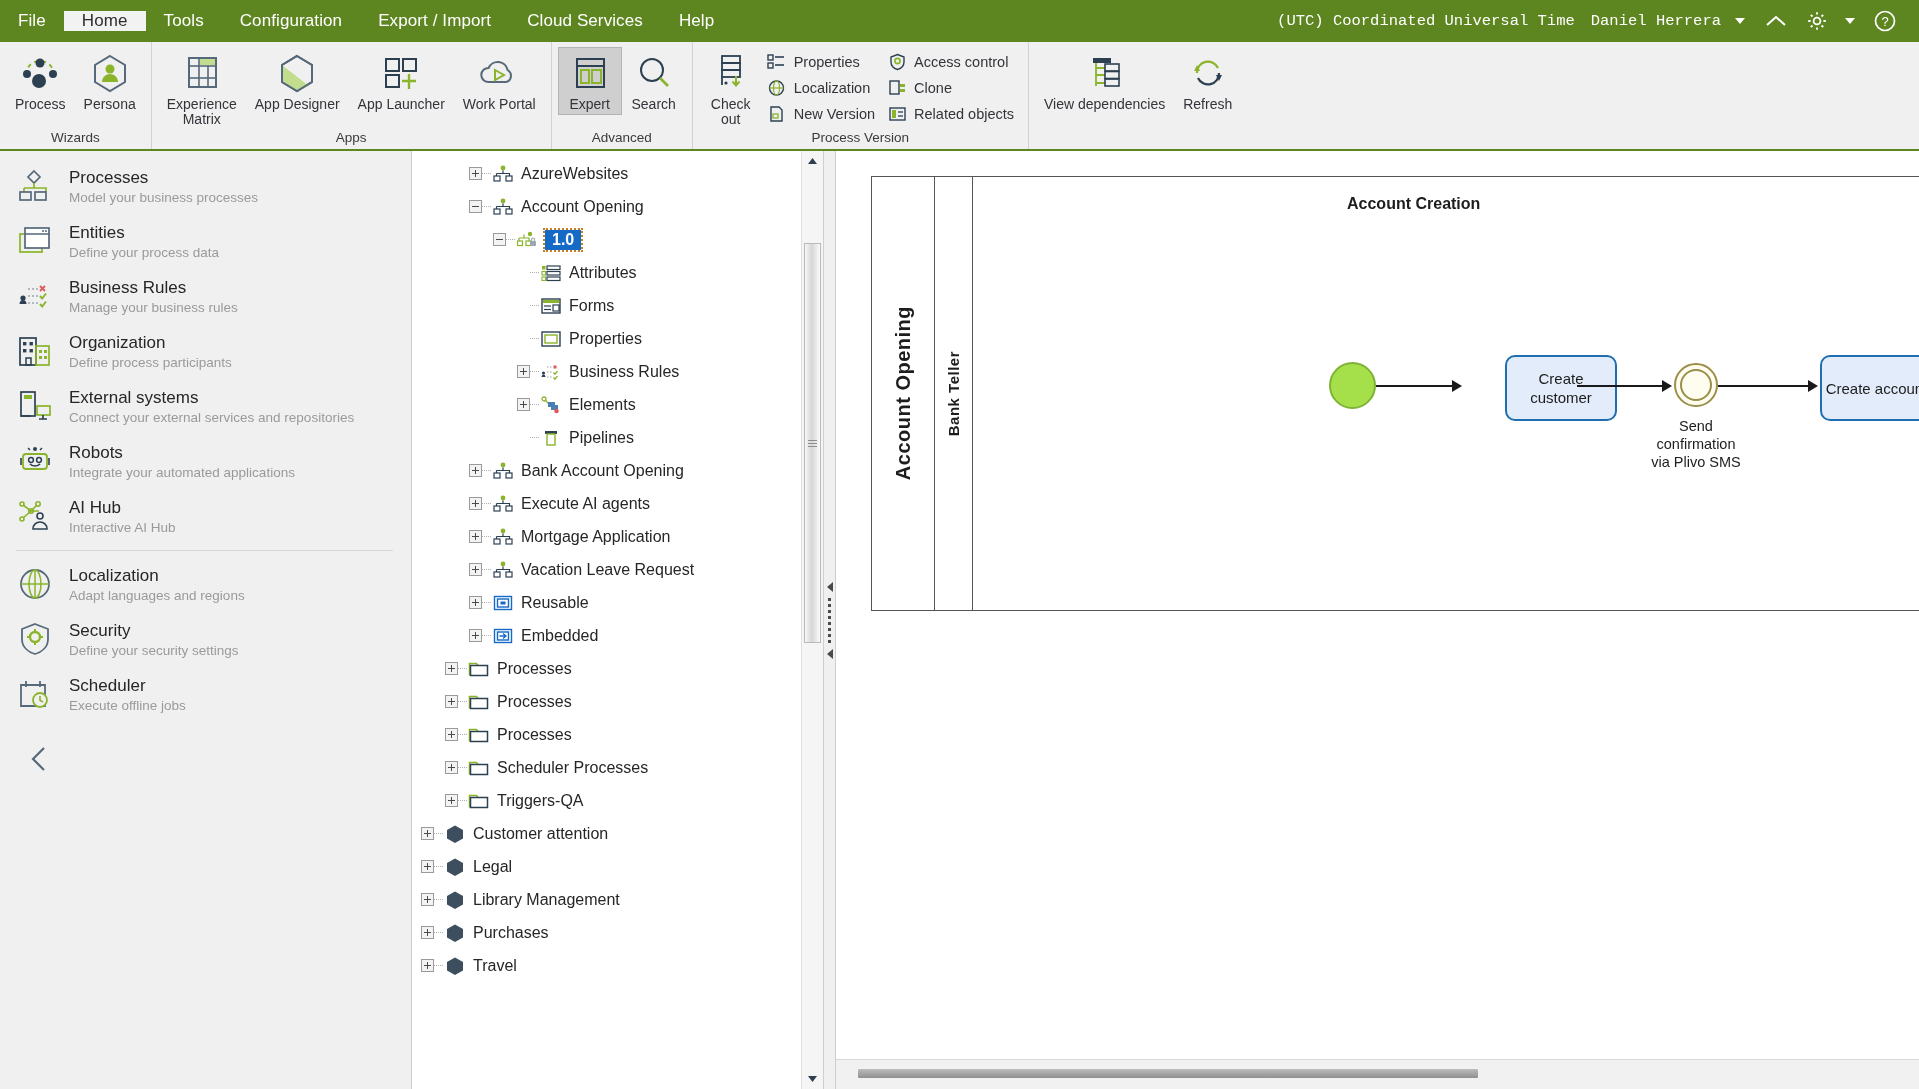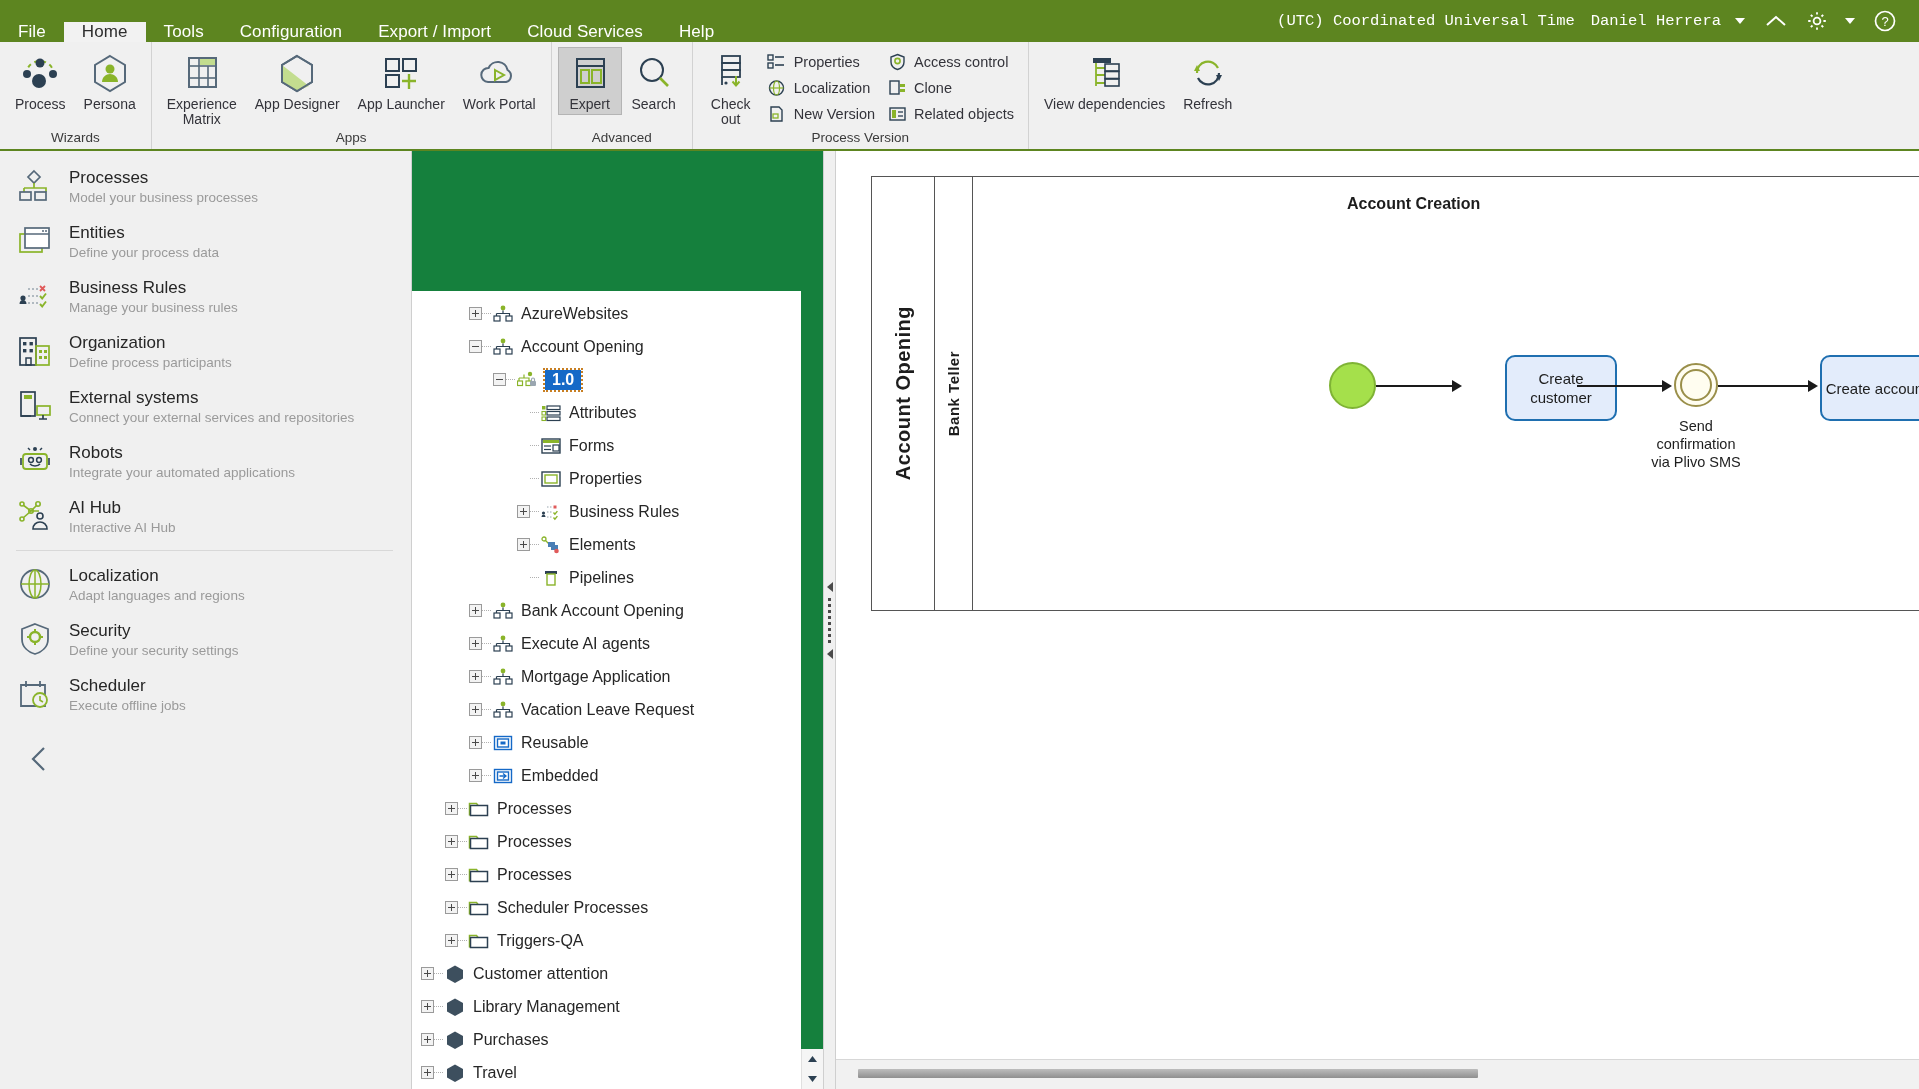--- a/index.html
+++ b/index.html
@@ -11,21 +11,21 @@
     background: #ffffff;
     -webkit-font-smoothing: antialiased;
   }
   #app { position: relative; width: 1919px; height: 1089px; display: flex; flex-direction: column; }
 
   
   .menubar {
     height: 42px; background: #5d8520; display: flex; align-items: stretch;
     flex: 0 0 42px; position: relative;
   }
-  .menubar-left { display: flex; align-items: flex-end; }
+  .menubar-left { display: flex; align-items: center; }
   .menu-item {
     display: flex; align-items: center; padding: 0 18px;
     color: #ffffff; font-size: 17px; letter-spacing: .1px; cursor: default;
     white-space: nowrap;
   }
   .menu-item.active { background: #f2f2f2; color: #2e2e2e; }
   .menubar-right {
     margin-left: auto; display: flex; align-items: center; padding-right: 14px; gap: 0;
     color: #ffffff; font-size: 15.5px;
   }
@@ -73,21 +73,21 @@
   .side-item { display: flex; align-items: flex-start; gap: 13px; padding: 7px 12px 7px 16px; cursor: default; }
   .side-ico { width: 40px; height: 40px; flex: 0 0 40px; display: flex; align-items: center; justify-content: center; }
   .side-txt { padding-top: 1px; }
   .side-title { font-size: 17px; color: #262626; line-height: 21px; }
   .side-sub { font-size: 13.5px; color: #9a9a9a; line-height: 18px; margin-top: 18px; }
   .side-divider { height: 1px; background: #d8d8d8; margin: 6px 18px 6px 16px; }
   .side-collapse { padding: 22px 0 0 28px; cursor: default; }
 
   
   .treewrap { width: 412px; flex: 0 0 412px; background: #15803d; display: flex; position: relative;
-              border-right: 1px solid #cfcfcf; align-items: flex-end; }
+              border-right: 1px solid #cfcfcf; }
   .tree {
     flex: 1 1 auto; overflow: hidden; position: relative; padding: 6px 0 0 0; background:#fff;
   }
   .tnode { display: flex; align-items: center; height: 33px; padding-left: 0; white-space: nowrap; cursor: default; }
   .tgut { width: 14px; flex: 0 0 14px; display:flex; align-items:center; justify-content:center; }
   .tplus {
     width: 13px; height: 13px; border: 1px solid #9a9a9a; background: #f3f3f3;
     display: flex; align-items: center; justify-content: center; position: relative; flex: 0 0 13px;
   }
   .tplus::before { content: ""; position: absolute; width: 7px; height: 1px; background: #4a4a4a; }
@@ -933,20 +933,33 @@
             <span style="display: inline-block; flex: 0 0 8px; height: 100%;"></span>
             <span class="tgut">
               <span class="tplus plus"></span>
             </span>
             <span class="tdots"></span>
             <span class="tico">
               <svg width="22" height="20" viewBox="0 0 22 20">
                 <polygon points="11,1.5 19,6 19,14.5 11,19 3,14.5 3,6" fill="#3d4f5e"></polygon>
               </svg>
             </span>
+            <span class="tlabel">Legal</span>
+          </div>
+          <div class="tnode">
+            <span style="display: inline-block; flex: 0 0 8px; height: 100%;"></span>
+            <span class="tgut">
+              <span class="tplus plus"></span>
+            </span>
+            <span class="tdots"></span>
+            <span class="tico">
+              <svg width="22" height="20" viewBox="0 0 22 20">
+                <polygon points="11,1.5 19,6 19,14.5 11,19 3,14.5 3,6" fill="#3d4f5e"></polygon>
+              </svg>
+            </span>
             <span class="tlabel">Library Management</span>
           </div>
           <div class="tnode">
             <span style="display: inline-block; flex: 0 0 8px; height: 100%;"></span>
             <span class="tgut">
               <span class="tplus plus"></span>
             </span>
             <span class="tdots"></span>
             <span class="tico">
               <svg width="22" height="20" viewBox="0 0 22 20">

